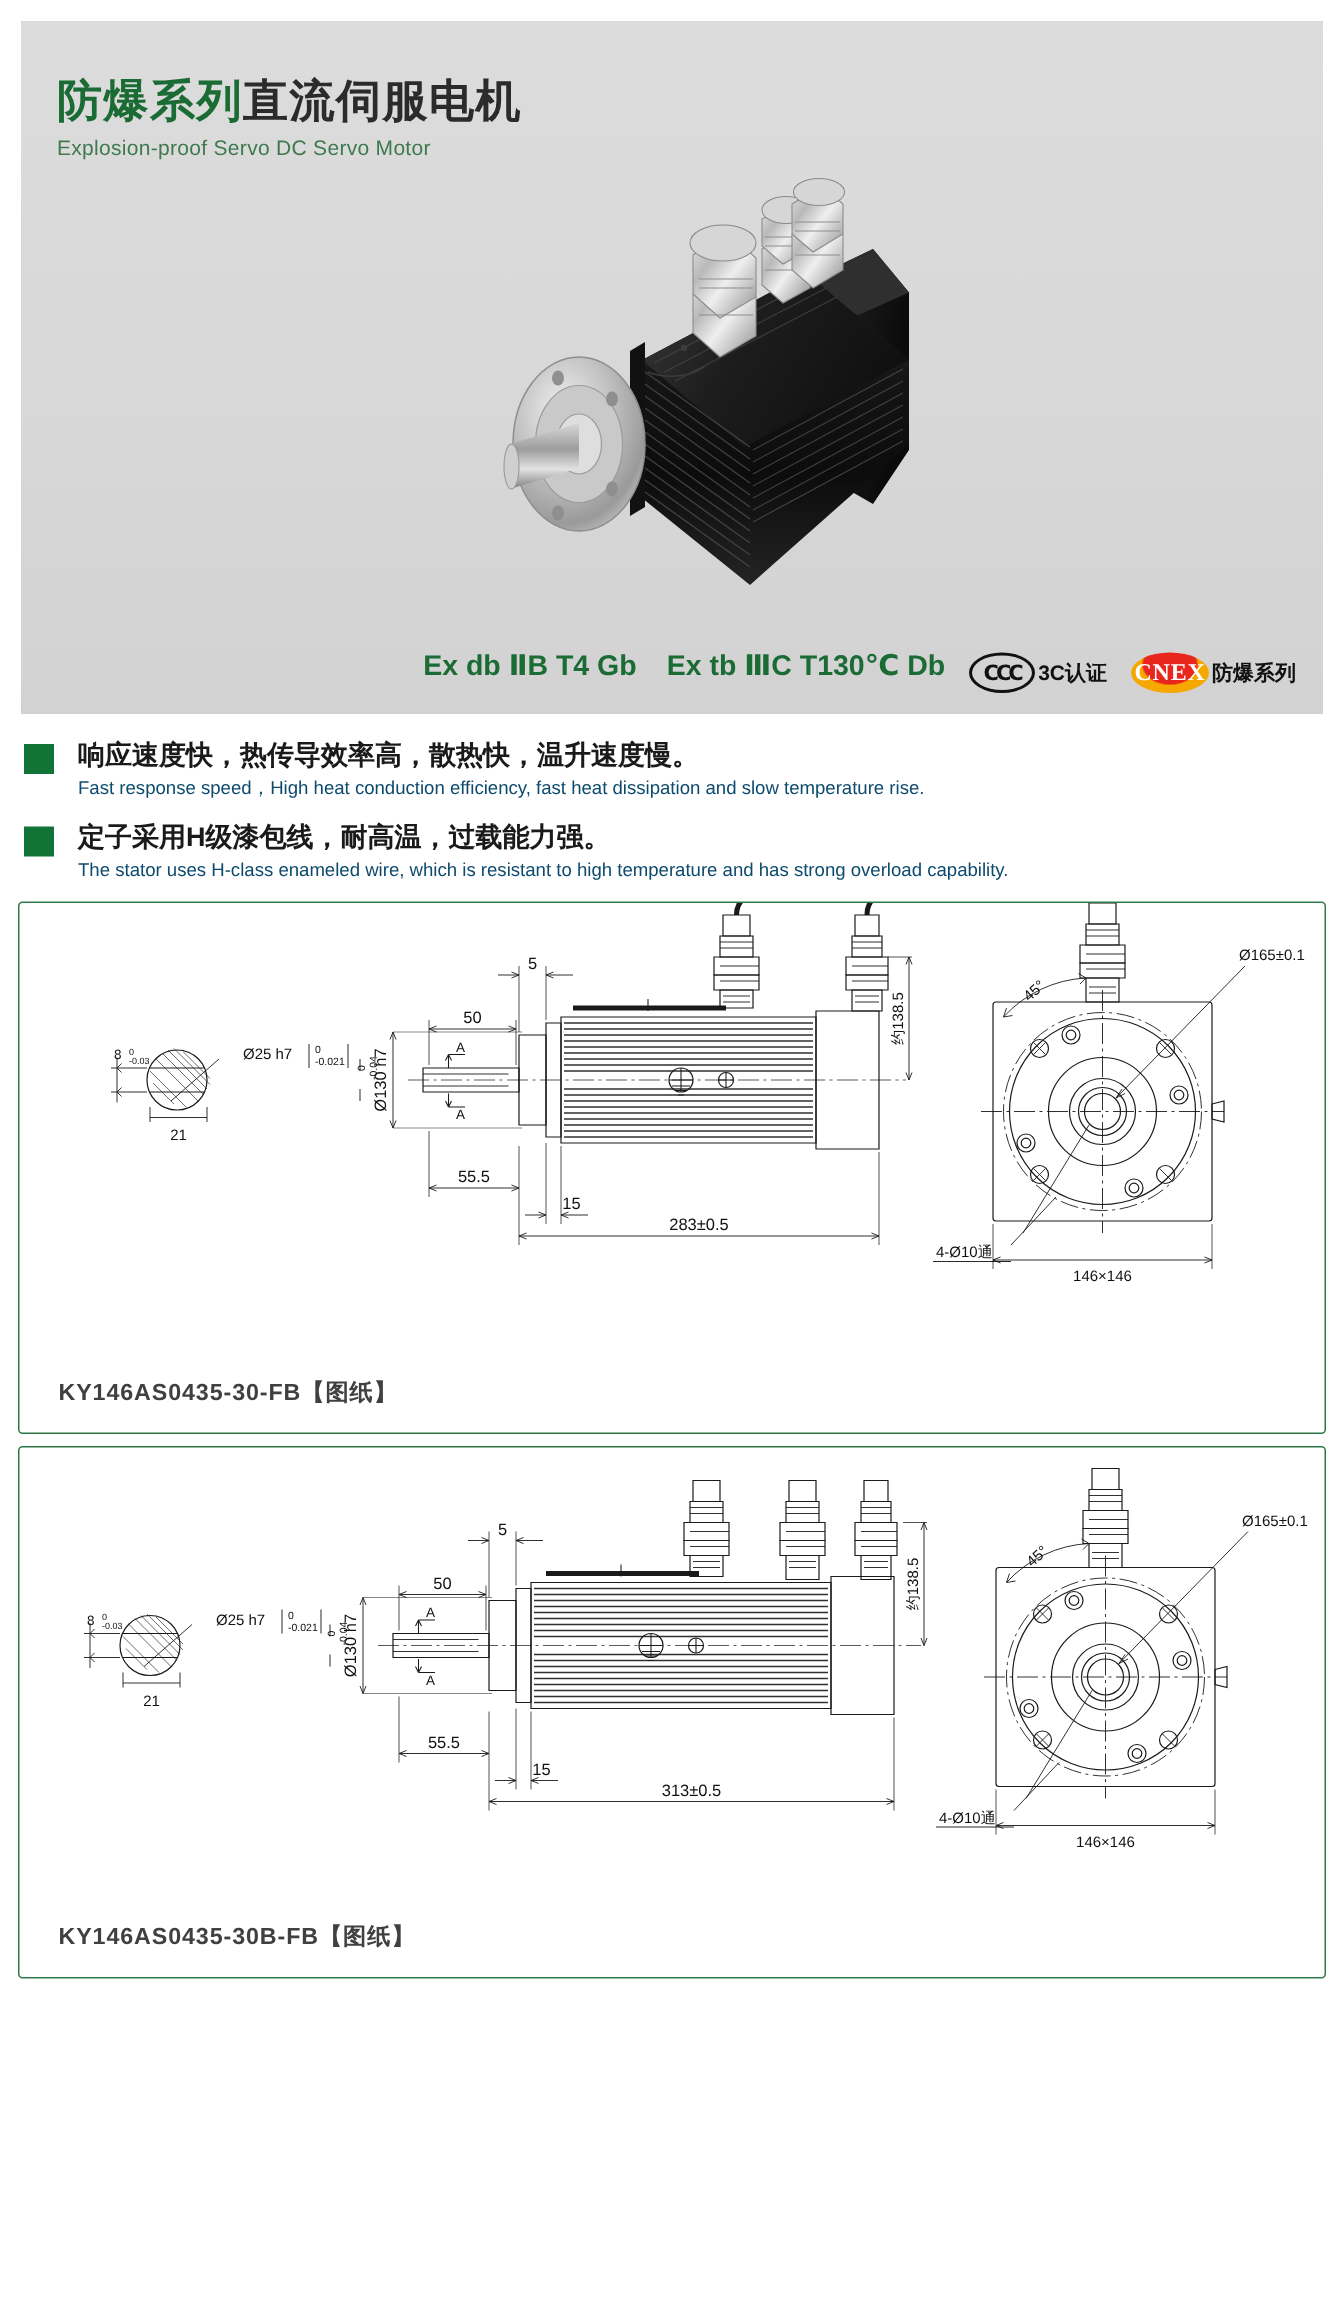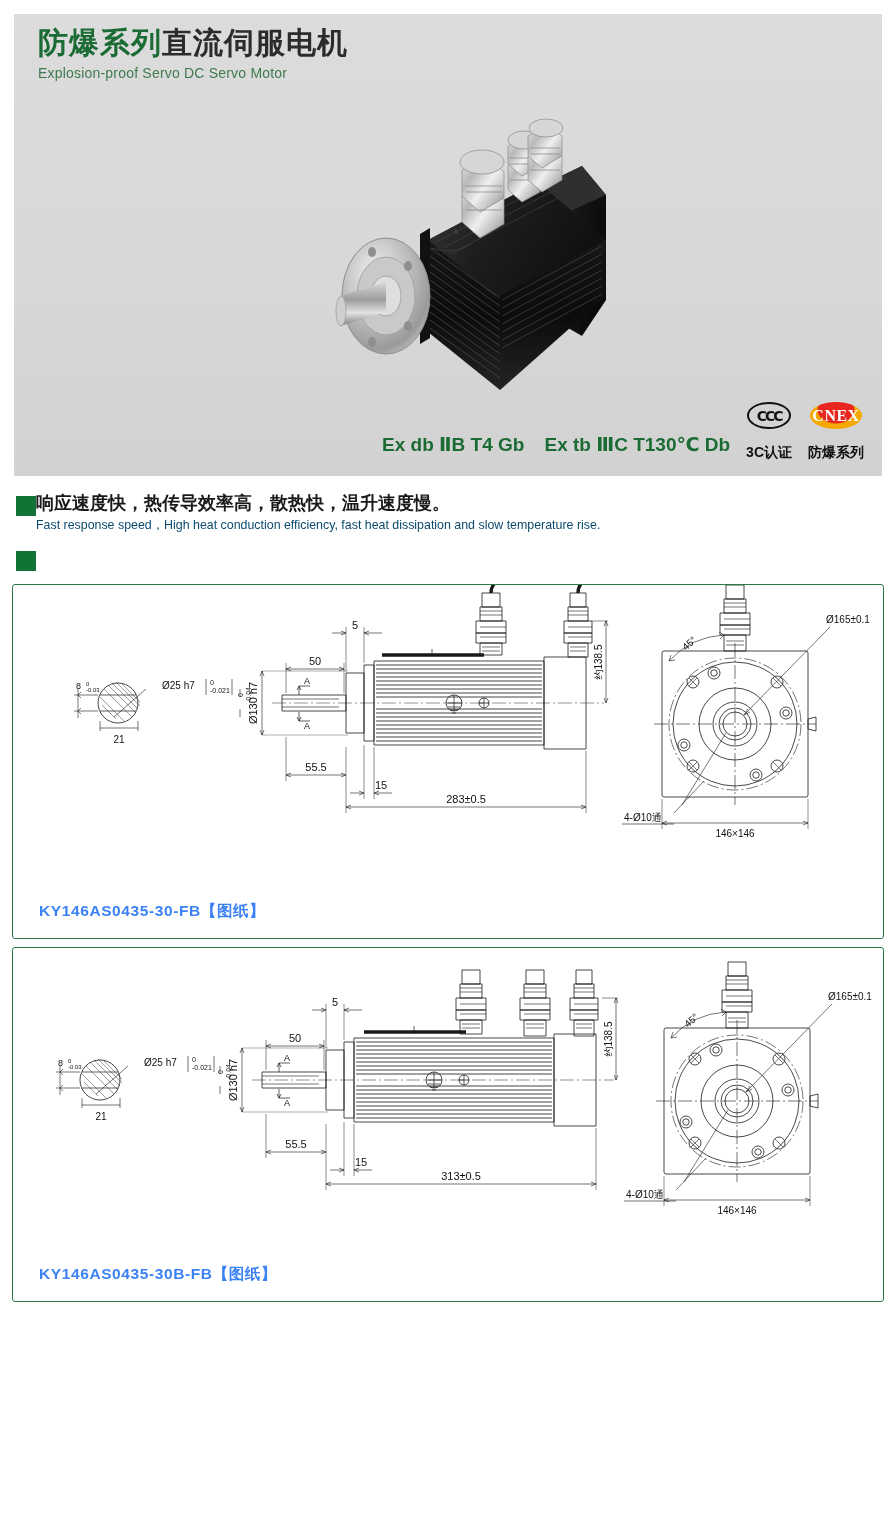--- a/index.html
+++ b/index.html
@@ -10,21 +10,21 @@
     overflow:hidden;
   }
 
   
   .hero {
     position:relative;
     margin:14px 14px 0 14px;
     height:462px;
     background:linear-gradient(180deg,#dcdcdc 0%,#d8d8d8 55%,#d2d2d2 100%);
   }
-  .hero-title { position:absolute; left:24px; top:12px; }
+  .hero-title { position:absolute; left:24px; top:37px; }
   .hero-title h1 {
     font-size:30px; font-weight:bold; letter-spacing:1px; line-height:1.1;
     white-space:nowrap;
   }
   .t-green { color:#1b6b34; }
   .t-dark  { color:#2b2b2b; }
   .hero-sub {
     margin-top:6px; font-size:14px; color:#3f7a4f; letter-spacing:.2px;
     white-space:nowrap;
   }
@@ -33,57 +33,57 @@
   .motor-wrap { position:absolute; left:296px; top:86px; width:310px; height:310px; }
   .motor-wrap svg { width:100%; height:100%; display:block; }
 
   
   .certs {
     position:absolute; right:18px; bottom:14px;
     display:flex; align-items:flex-end; gap:16px;
   }
   .ex-codes { display:flex; gap:20px; font-size:19px; font-weight:bold; color:#1b6b34;
               padding-bottom:6px; white-space:nowrap;justify-content:flex-end; }
-  .badge { display:flex; flex-direction:column; align-items:center; gap:15px; }
+  .badge { display:flex; flex-direction:row; align-items:center; gap:2px; }
   .ccc-mark {
     width:44px; height:27px; border:2.2px solid #111; border-radius:50%;
     display:flex; align-items:center; justify-content:center;
     font-size:14px; font-weight:bold; color:#111; letter-spacing:-2px;
     font-family:"DejaVu Sans",sans-serif;
   }
   .badge-cap { font-size:14px; font-weight:bold; color:#111; white-space:nowrap; }
   .cnex-mark {
     width:52px; height:27px; border-radius:50%;
     background:radial-gradient(ellipse at 50% 30%, #e8261d 0%, #e8261d 48%, #f5a800 52%, #f5a800 100%);
     display:flex; align-items:center; justify-content:center;
     color:#fff; font-size:16px; font-weight:bold; letter-spacing:.5px;font-family:Liberation Serif, serif;
   }
 
   
   .features { margin:16px 0 0 16px; }
-  .feature { display:flex; gap:0; margin-bottom:13px; }
+  .feature { display:flex; gap:16px; margin-bottom:13px; }
   .sq { width:20px; height:20px; background:#117436; flex:0 0 20px; margin-top:4px; }
   .feat-cn { font-size:18px; font-weight:bold; color:#1a1a1a; line-height:1.3; white-space:nowrap; }
   .feat-en { font-size:12.4px; color:#0c4a6e; margin-top:2px; line-height:1.3; white-space:nowrap; }
 
   
   .panel {
     margin:8px 12px 0 12px;
     border:1.5px solid #2f7a46;
     border-radius:3px;
     position:relative;
     background:#fff;
   }
   .panel-1 { height:355px; }
   .panel-2 { height:355px; }
   .panel .dwg { position:absolute; left:0; top:0; width:100%; height:300px; }
   .panel .dwg svg { width:100%; height:100%; display:block; }
   .model-no {
     position:absolute; left:26px; bottom:16px;
-    font-size:15.5px; font-weight:bold; color:#3b82f6; letter-spacing:.6px;
+    font-size:15.5px; font-weight:bold; color:#404040; letter-spacing:.6px;
     white-space:nowrap;
     margin-top:30px;
   }
 </style>
 </head>
 <body>
 
 <div class="hero">
 
   <div class="hero-title">
@@ -232,20 +232,24 @@
 <div class="features">
   <div class="feature">
     <div class="sq"></div>
     <div>
       <div class="feat-cn">响应速度快，热传导效率高，散热快，温升速度慢。</div>
       <div class="feat-en">Fast response speed，High heat conduction efficiency, fast heat dissipation and slow temperature rise.</div>
     </div>
   </div>
   <div class="feature">
     <div class="sq"></div>
+    <div>
+      <div class="feat-cn">定子采用H级漆包线，耐高温，过载能力强。</div>
+      <div class="feat-en">The stator uses H-class enameled wire, which is resistant to high temperature and has strong overload capability.</div>
+    </div>
   </div>
 </div>
 
 <div class="panel panel-1">
   <div class="dwg">
     <svg viewBox="0 0 868 300" font-family="Liberation Sans, sans-serif">
       <g stroke="#1a1a1a" fill="none" stroke-width="0.8">
 
         <g>
           <circle cx="104" cy="118" r="20"></circle>

